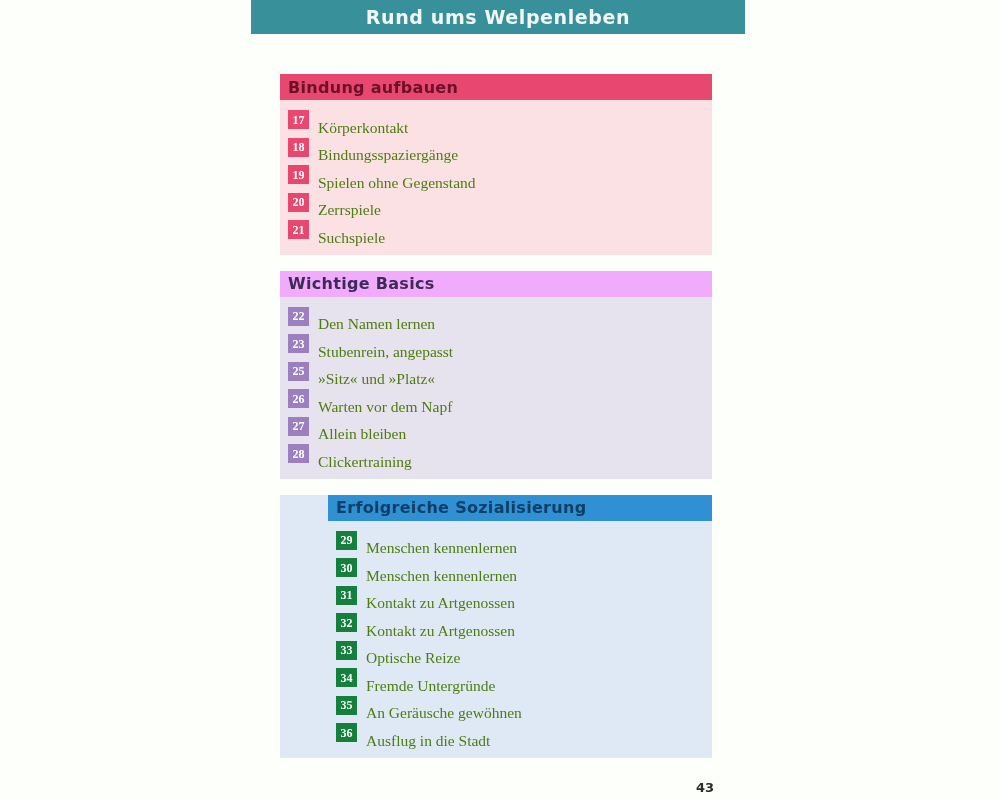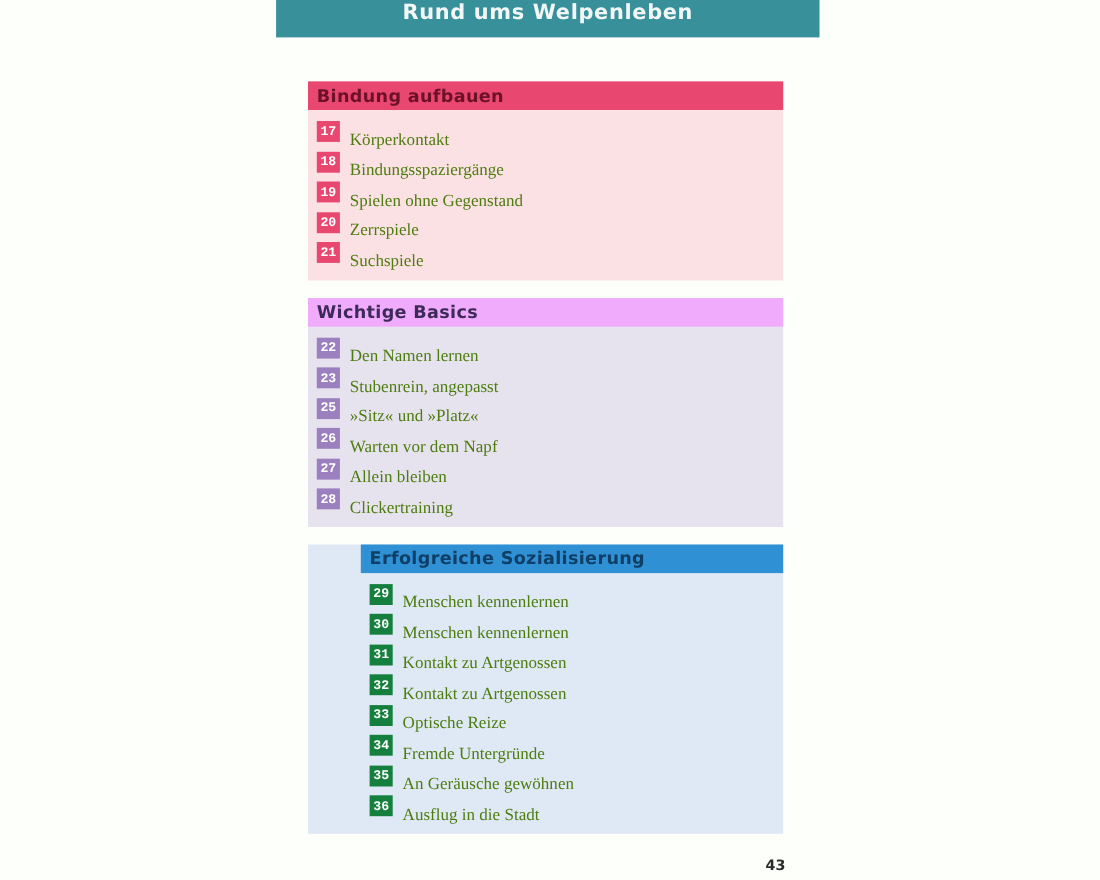--- a/index.html
+++ b/index.html
@@ -19,20 +19,21 @@
 
   
   .banner {
     position: absolute;
     left: 251px;
     top: 0;
     width: 494px;
     height: 34px;
     background: #38909b;
     display: flex;
+    align-items: center;
     justify-content: center;
   }
   .banner-title {
     font-family: "DejaVu Sans", "Liberation Sans", sans-serif;
     font-size: 19px;
     font-weight: bold;
     letter-spacing: 0.6px;
     color: #f2f7f6;
     white-space: nowrap;
   }
@@ -74,21 +75,21 @@
     height: 27.5px;
     padding-left: 8px;
   }
   .row-badge {
     width: 21px;
     height: 19px;
     flex: 0 0 21px;
     display: flex;
     align-items: center;
     justify-content: center;
-    font-family: Liberation Mono, monospace;
+    font-family: Liberation Serif, serif;
     font-size: 12px;
     font-weight: bold;
     color: #ffffff;
     line-height: 1;
   }
   .row-label {
     margin-left: 9px;
     font-size: 15.5px;
     color: #4d7c0f;
     white-space: nowrap;

